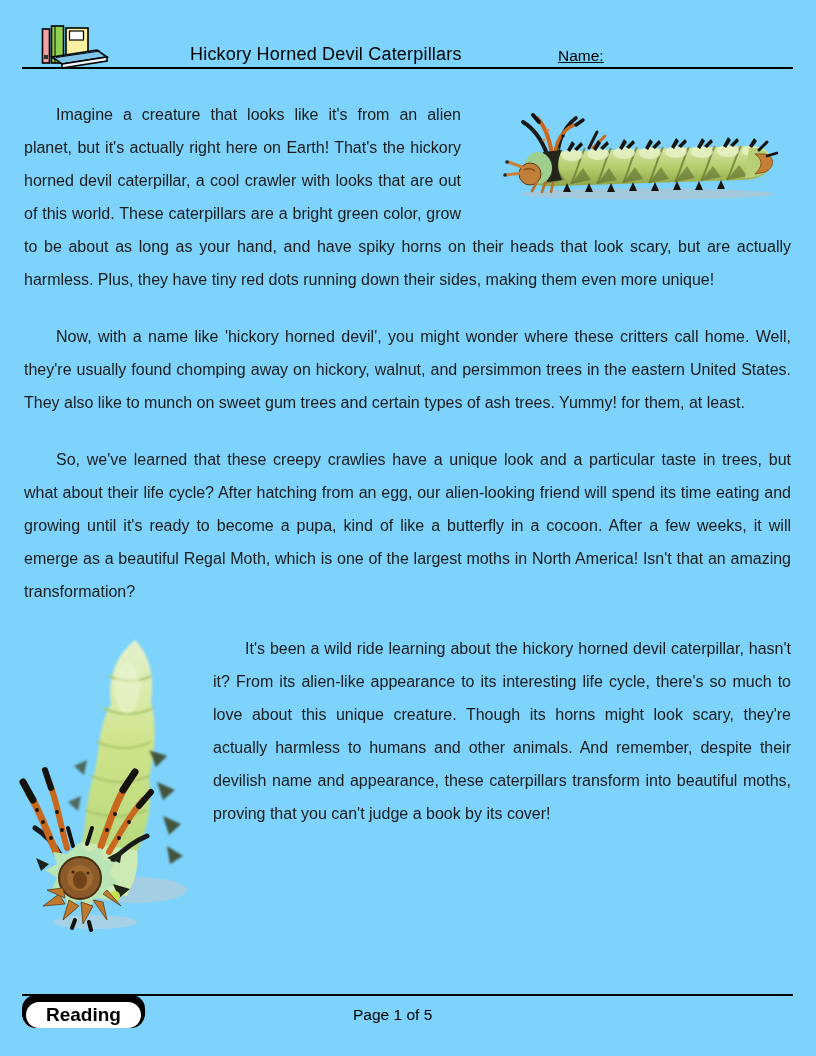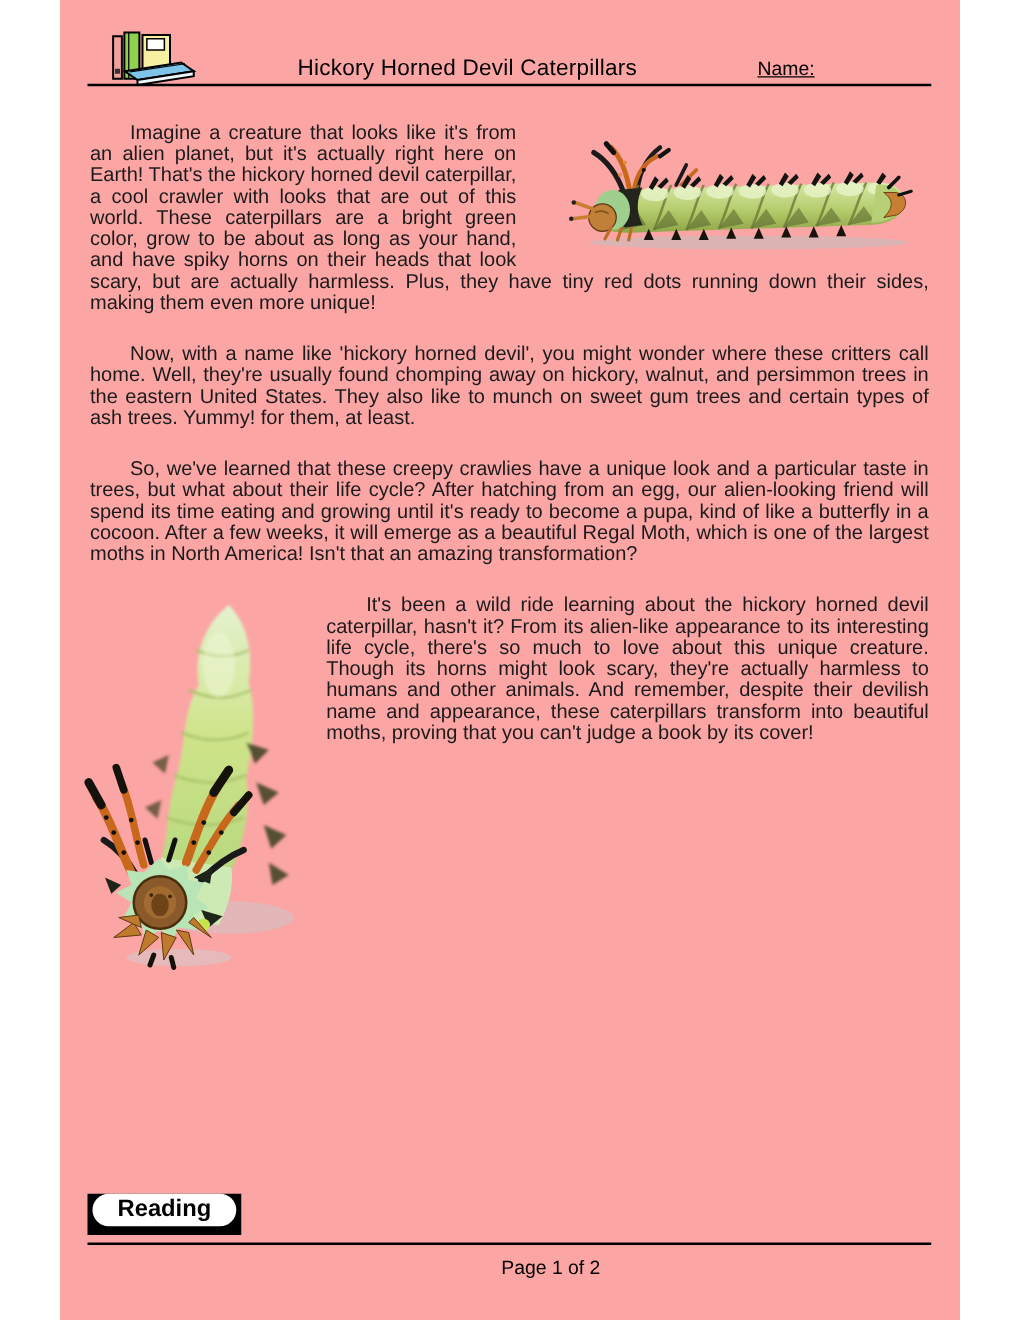--- a/index.html
+++ b/index.html
@@ -1,49 +1,49 @@
 <!DOCTYPE html>
 <html><head>
 <meta charset="utf-8">
 <style>
   * { margin:0; padding:0; box-sizing:border-box; }
   html,body { background:#fff; }
   .page {
-    position:relative; width:720px; height:1056px; background:#fca5a5;
+    position:relative; width:816px; height:1056px; background:#7dd3fc;
     font-family:"Liberation Sans","DejaVu Sans",sans-serif; color:#1b1b1b;
     overflow:hidden; margin:0 auto;
   }
   
   .logo { position:absolute; left:40px; top:12px; }
   .page-title {
     position:absolute; left:190px; top:44px; font-size:18px; color:#000;
     letter-spacing:0.2px; white-space:nowrap;
   }
   .name-label { position:absolute; left:558px; top:47px; font-size:15.5px; color:#000;text-decoration:underline; }
   .name-write-area { position:absolute; left:606px; top:44px; width:186px; height:24px; }
   .header-rule { position:absolute; left:22px; right:23px; top:67px; height:2px; background:#000; }
   
   .article {
     position:absolute; left:24px; right:25px; top:98px;
-    font-size:16px; line-height:17px; text-align:justify;
+    font-size:16px; line-height:33px; text-align:justify;
   }
   .article p { text-indent:32px; margin:0 0 24px 0; }
   .float-photo-right {
     float:right; width:330px; height:112px; position:relative;
   }
   .float-photo-right svg { position:absolute; left:36px; top:12px; }
   .float-photo-left {
     float:left; width:189px; height:300px; position:relative;
   }
   .float-photo-left svg { position:absolute; left:-9px; top:0; }
   
   .footer-rule { position:absolute; left:22px; right:23px; top:994px; height:2px; background:#000; }
   .subject-badge {
-    position:absolute; left:22px; top:955px; width:123px; height:33px;
-    background:#000; display:flex; align-items:flex-start; justify-content:center;
+    position:absolute; left:22px; top:995px; width:123px; height:33px;
+    background:#000; display:flex; align-items:flex-end; justify-content:center;border-radius:14px;
   }
   .subject-pill {
     background:#fff; width:115px; height:26px; border-radius:14px;
     display:flex; align-items:center; justify-content:center;
     font-weight:bold; font-size:19px; color:#000;
   }
   .website-url { position:absolute; left:152px; top:1010px; font-size:15.5px; color:#000; }
   .page-number { position:absolute; left:353px; top:1006px; font-size:15.5px; color:#000; }
 </style>
 </head>
@@ -281,15 +281,15 @@
       </span>
       <span>It's been a wild ride learning about the hickory horned devil caterpillar, hasn't it? From its alien-like appearance to its interesting life cycle, there's so much to love about this unique creature. Though its horns might look scary, they're actually harmless to humans and other animals. And remember, despite their devilish name and appearance, these caterpillars transform into beautiful moths, proving that you can't judge a book by its cover!</span>
     </p>
 
   </main>
 
   <div class="footer-rule"></div>
   <div class="subject-badge">
     <span class="subject-pill">Reading</span>
   </div>
-  <div class="page-number">Page 1 of 2</div>
+  <div class="page-number">Page 1 of 5</div>
 
 </div>
 
 </body></html>

